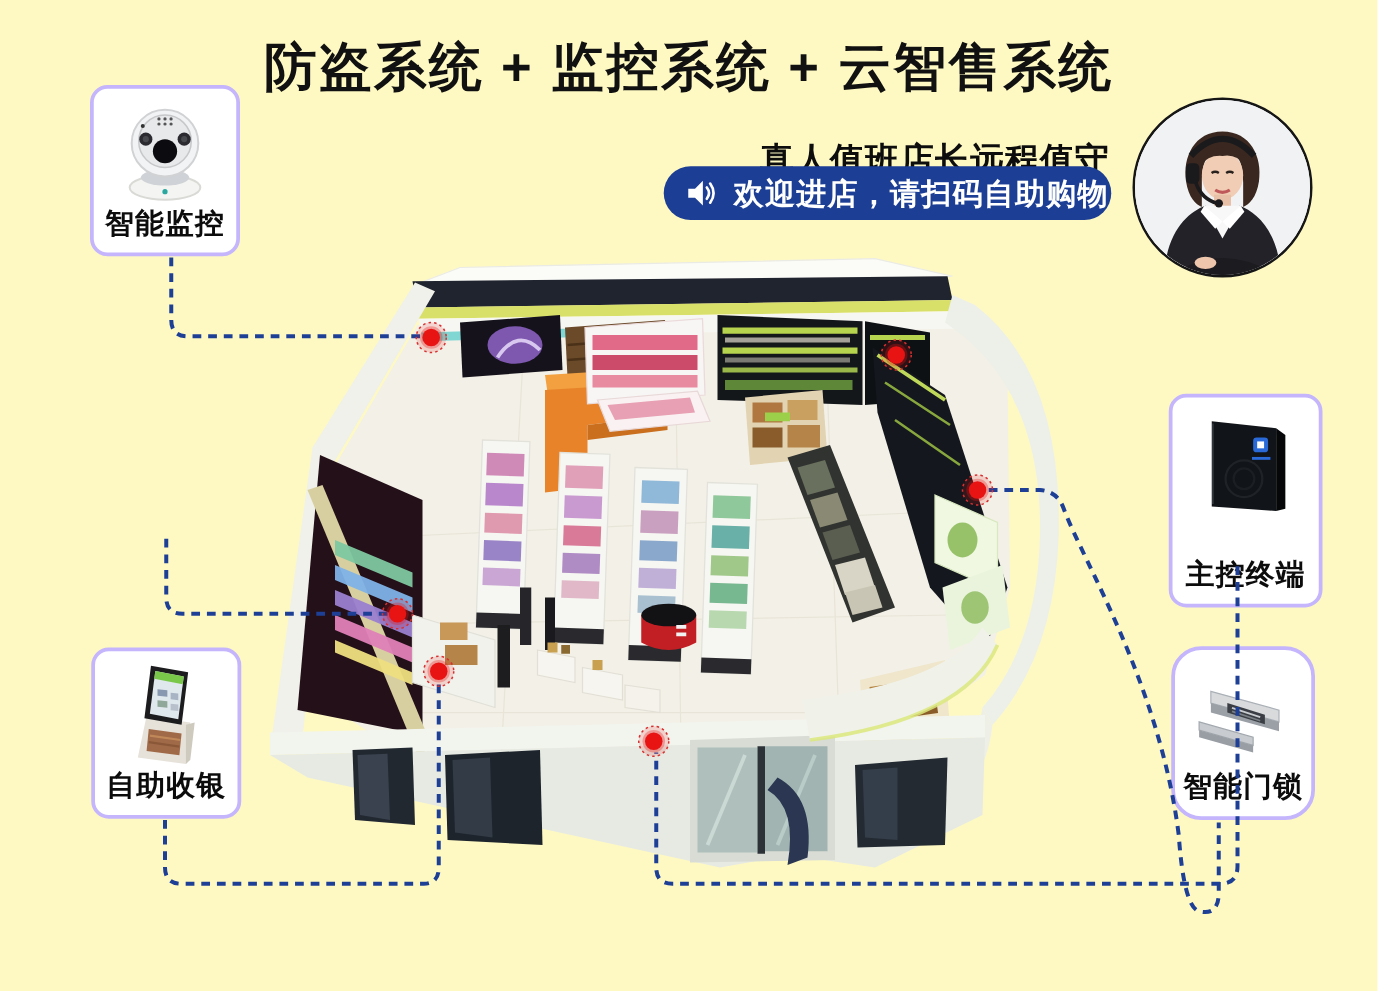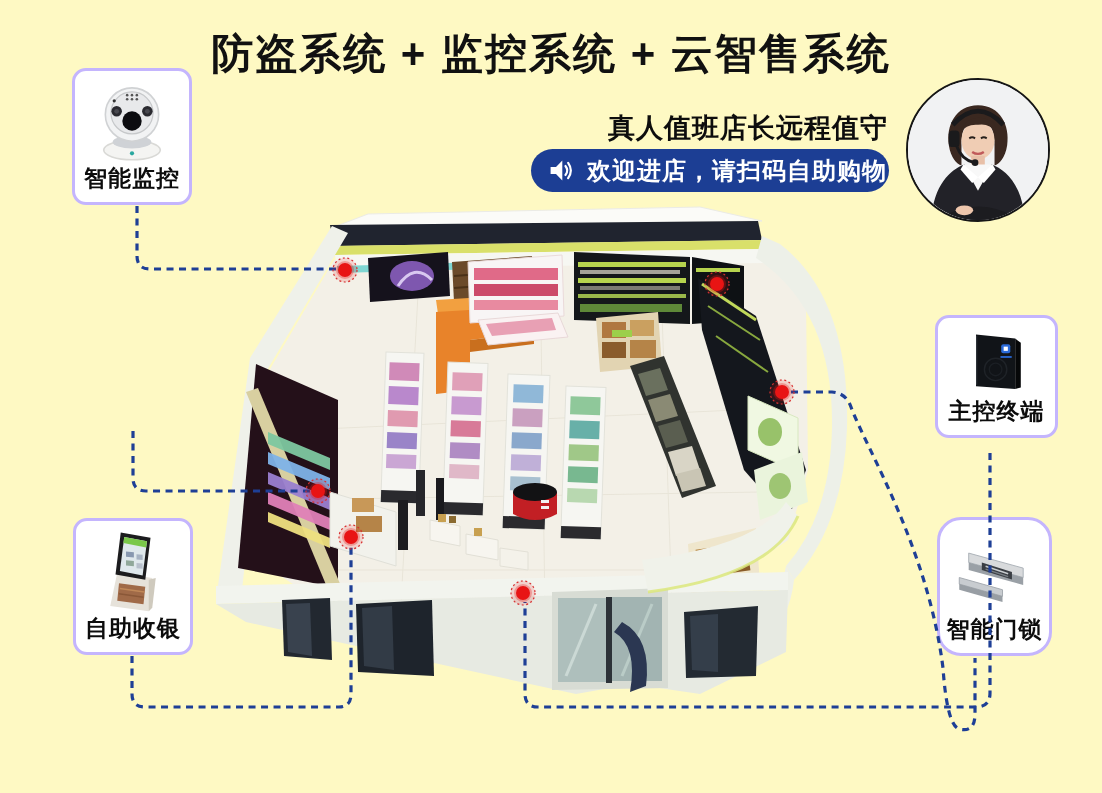--- a/index.html
+++ b/index.html
@@ -10,39 +10,39 @@
   .layer{position:absolute;left:0;top:0;width:1102px;height:793px;}
   .page-title{
     position:absolute;left:0;top:26px;width:1102px;text-align:center;
     font-size:42px;font-weight:700;color:#111;letter-spacing:2px;z-index:4;
   }
   .caption{
     position:absolute;top:110px;right:214px;font-size:27px;font-weight:700;
     color:#0d0d0d;letter-spacing:1px;z-index:4;
   }
   .pill{
-    position:absolute;left:531px;top:149px;width:358px;height:43px;border-radius:23px;
+    position:absolute;left:531px;top:133px;width:358px;height:43px;border-radius:23px;
     background:#1c3e94;display:flex;align-items:center;gap:13px;padding:0;z-index:4;
     box-sizing:border-box;padding-left:16px;
   }
   .pill-text{color:#ffffff;font-size:24px;font-weight:700;letter-spacing:1px;white-space:nowrap;}
   .avatar{
     position:absolute;left:906px;top:78px;width:144px;height:144px;border-radius:50%;
     border:2px solid #161616;overflow:hidden;background:#f1f2f3;z-index:4;box-sizing:border-box;
   }
   .device-box{
     position:absolute;background:#ffffff;border:3px solid #c4b5fd;border-radius:14px;
     display:flex;flex-direction:column;align-items:center;justify-content:space-between;
     box-sizing:border-box;padding:8px 4px 8px;z-index:5;
   }
   .device-label{font-size:23px;font-weight:700;color:#0c0c0c;letter-spacing:1px;white-space:nowrap;}
   .box-cam{left:72px;top:68px;width:120px;height:137px;}
   .box-nvr{left:72px;top:292px;width:120px;height:138px;}
   .box-kiosk{left:73px;top:518px;width:120px;height:137px;}
-  .box-term{left:935px;top:315px;width:123px;height:123px;}
+  .box-term{left:935px;top:315px;width:123px;height:171px;}
   .box-lock{left:937px;top:517px;width:115px;height:139px;border-radius:24px;}
   .store-svg{z-index:1;}
   .connector-svg{z-index:6;pointer-events:none;}
 </style>
 </head>
 <body>
 
 <div class="canvas">
 
   <svg class="layer store-svg" viewBox="0 0 1102 793">

